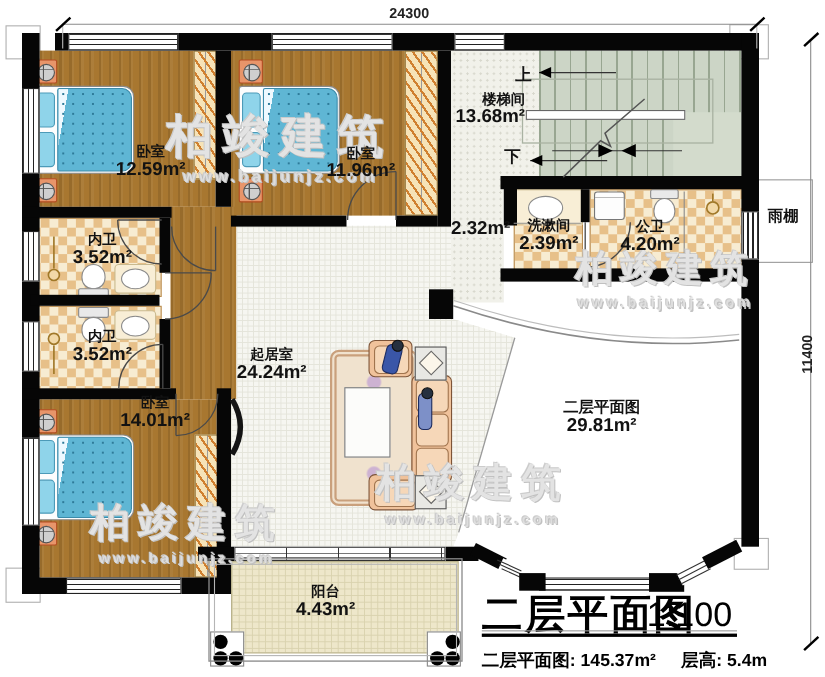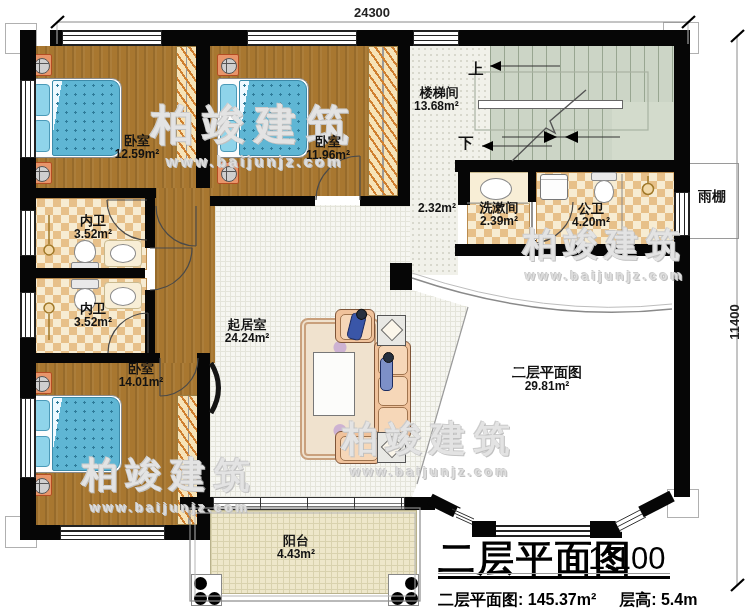--- a/index.html
+++ b/index.html
@@ -62,21 +62,21 @@
           background-image:repeating-linear-gradient(90deg,transparent 0 46px,#333 46px 47px),
                            linear-gradient(transparent 0 5px,#777 5px 6px,transparent 6px 8px,#777 8px 9px,transparent 9px);}
   .post{background:#fff;border:1px solid #888;}
   .dot{position:absolute;width:13px;height:13px;border-radius:50%;background:#000;}
   .railbar{background:#fff;border:1px solid #666;}
   .person{background:#3a56a8;border:1px solid #1d2c60;border-radius:5px;}
   .head{position:absolute;width:9px;height:9px;border-radius:50%;background:#26303f;border:1px solid #111;}
   
   .lbl{position:absolute;z-index:7;transform:translate(-50%,-50%);text-align:center;
        font-weight:bold;font-size:13px;color:#121212;white-space:nowrap;line-height:1.05;}
-  .area{font-size:12px;}
+  .area{font-size:17px;}
   .lbl-left{transform:translate(0,-50%);text-align:right;}
   .dim{position:absolute;z-index:7;font-weight:bold;font-size:13px;color:#222;white-space:nowrap;}
   .vert{transform:translate(-50%,-50%) rotate(-90deg);}
   
   .wm{position:absolute;z-index:6;transform:translate(-50%,-50%);text-align:center;pointer-events:none;
       color:rgba(255,255,255,.62);text-shadow:0 0 1px #b5b5b5,1px 1px 0 #c2c2c2,-1px -1px 0 #cfcfcf;
       font-weight:bold;white-space:nowrap;}
   .wm .big{font-size:42px;letter-spacing:10px;}
   .wm .url{font-size:15px;letter-spacing:3px;color:rgba(235,235,235,.75);}
   

